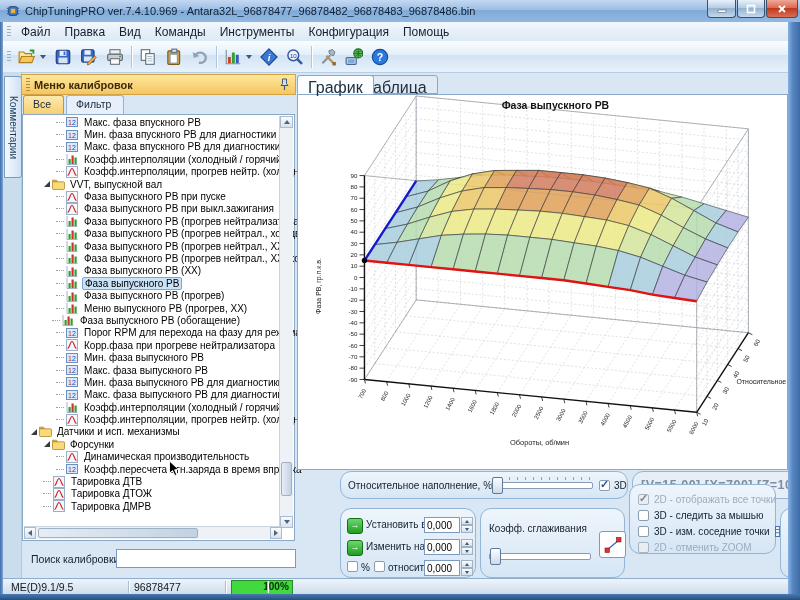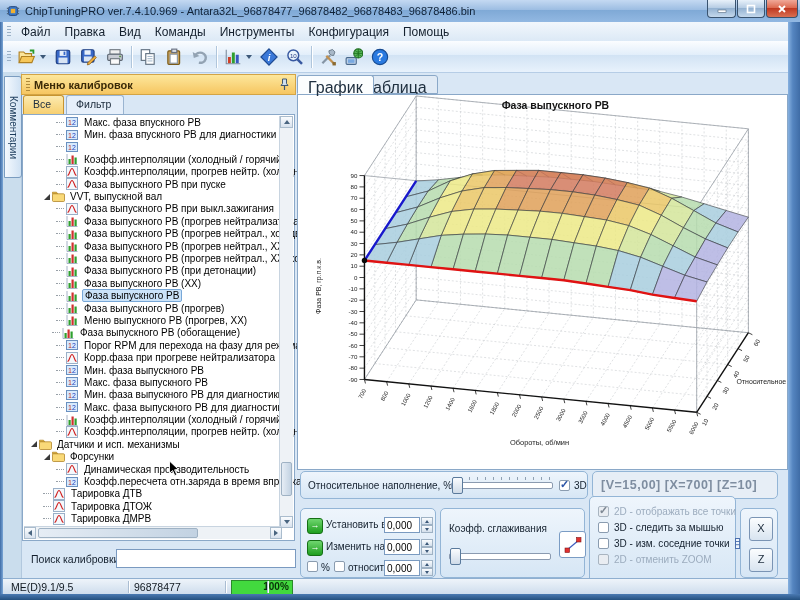--- a/index.html
+++ b/index.html
@@ -70,41 +70,41 @@
   #searchrow span{position:absolute;left:10px;top:8px;}
   #searchinput{position:absolute;left:95px;top:4px;width:172px;height:17px;border:1px solid #7a9ac0;font-size:10px;padding:0 3px;}
   
   .rtab{position:absolute;top:75px;height:19px;font-size:16px;padding:3px 10px 0 10px;box-sizing:border-box;
     border:1px solid #8aa8c8;border-radius:3px 3px 0 0;background:#e0eaf5;color:#203040;}
   .rtab.active{background:#fbfdfe;border-bottom:1px solid #fbfdfe;z-index:3;}
   #chartbox{position:absolute;left:297px;top:94px;width:491px;height:376px;background:#fff;
     border:1px solid #8aa8c8;box-sizing:border-box;z-index:2;}
   #chart-svg{display:block;}
   .gbox{position:absolute;background:linear-gradient(#eef5fc,#d6e6f5);border:1px solid #93b5d6;
-    border-radius:5px;box-sizing:border-box;}
+    border-radius:11px;box-sizing:border-box;margin-left:40px;}
   #row1group{left:300px;top:471px;width:288px;height:28px;}
   #loadlabel{position:absolute;left:7px;top:8px;font-size:10px;color:#14202e;}
   .slider{position:absolute;}
   .strack{position:absolute;left:0;top:8px;width:100%;height:5px;background:#fff;border:1px solid #8a9ab0;border-radius:2px;}
   .sticks{position:absolute;left:2px;top:3px;width:100%;height:3px;
     background:repeating-linear-gradient(90deg,#8fa0b2 0 1px,transparent 1px 8px);}
   .sthumb{position:absolute;left:1px;top:3px;width:9px;height:15px;background:linear-gradient(#fafcfe,#cfdbe8);
     border:1px solid #5a7a9c;border-radius:2px;}
   #loadslider{left:150px;top:2px;width:100px;height:22px;}
   .cb{width:11px;height:11px;border:1px solid #8a9cb0;background:#fff;border-radius:2px;display:inline-block;position:relative;box-sizing:border-box;}
   .cb.checked:after{content:"✓";position:absolute;left:0;top:-3px;font-size:11px;color:#2d56a8;font-weight:bold;}
   .cb.dis{background:#e9edf2;border-color:#a8b4c0;}
   .cb.dis.checked:after{color:#7e8894;}
   #cb3d{position:absolute;left:258px;top:8px;}
   #cb3dlbl{position:absolute;left:273px;top:8px;font-size:10px;color:#14202e;}
   #readout{left:592px;top:471px;width:186px;height:28px;background:#e7eef6;display:flex;align-items:center;}
   #readout span{margin-left:8px;font-size:12.5px;font-weight:bold;color:#7e8da0;letter-spacing:0.5px;}
   #groupA{left:300px;top:508px;width:136px;height:70px;}
   #groupB{left:440px;top:508px;width:145px;height:70px;}
-  #groupC{left:589px;top:496px;width:147px;height:91px;}
+  #groupC{left:589px;top:484px;width:147px;height:70px;}
   #groupD{left:740px;top:508px;width:38px;height:70px;}
   .arow{position:absolute;left:0;width:100%;height:18px;font-size:10px;color:#14202e;}
   .greenbtn{position:absolute;left:6px;top:1px;width:14px;height:14px;border-radius:3px;
     background:linear-gradient(#6fd66f,#1f9e1f);border:1px solid #157015;color:#fff;
     font-size:9px;font-weight:bold;text-align:center;line-height:13px;}
   .albl{position:absolute;left:25px;top:2px;}
   .spinwrap{position:absolute;left:83px;top:0;display:flex;}
   .spinwrap input{width:30px;height:14px;border:1px solid #7a9ac0;font-size:10px;padding:0 2px;font-family:"Liberation Sans",sans-serif;}
   .spinbtns{width:12px;height:16px;display:flex;flex-direction:column;margin-left:1px;}
   .spinbtns i{flex:1;background:linear-gradient(#fafcfe,#d4e0ec);border:1px solid #9fb2c4;display:flex;align-items:center;justify-content:center;}
@@ -327,20 +327,21 @@
         </div>
         <div class="trow" style="padding-left: 32px;">
           <span class="stub"></span>
           <span class="ticon">
             <svg width="12" height="12" viewBox="0 0 12 12">
               <rect x="0.5" y="1.5" width="11" height="9" fill="#d8eafc" stroke="#6a90c0"></rect>
               <text x="2" y="9" font-size="7" fill="#c03020">1</text>
               <text x="6" y="9" font-size="7" fill="#2040c0">2</text>
             </svg>
           </span>
+          <span class="tlabel">Макс. фаза впускного РВ для диагностики</span>
         </div>
         <div class="trow" style="padding-left: 32px;">
           <span class="stub"></span>
           <span class="ticon">
             <svg width="12" height="12" viewBox="0 0 12 12">
               <path d="M1 11.5 H11.5 M1 11.5 V1" stroke="#90a0b8" stroke-width="0.8" fill="none"></path>
               <rect x="2.5" y="6" width="2.2" height="5" fill="#2fa02f"></rect>
               <rect x="5.5" y="2.5" width="2.2" height="8.5" fill="#d03030"></rect>
               <rect x="8.5" y="4.5" width="2.2" height="6.5" fill="#2fa02f"></rect>
             </svg>
@@ -350,30 +351,20 @@
         <div class="trow" style="padding-left: 32px;">
           <span class="stub"></span>
           <span class="ticon">
             <svg width="12" height="12" viewBox="0 0 12 12">
               <rect x="0.5" y="0.5" width="11" height="11" fill="#f4f8fc" stroke="#9ab0c8"></rect>
               <path d="M1.5 9.5 C3.5 9.5 4 2.5 6 2.5 S8.5 9.5 10.5 9.5" stroke="#d02020" fill="none" stroke-width="1.1"></path>
             </svg>
           </span>
           <span class="tlabel">Коэфф.интерполяции, прогрев нейтр. (холодный</span>
         </div>
-        <div class="trow" style="padding-left: 32px;">
-          <span class="stub"></span>
-          <span class="ticon">
-            <svg width="12" height="12" viewBox="0 0 12 12">
-              <rect x="0.5" y="0.5" width="11" height="11" fill="#f4f8fc" stroke="#9ab0c8"></rect>
-              <path d="M1.5 9.5 C3.5 9.5 4 2.5 6 2.5 S8.5 9.5 10.5 9.5" stroke="#d02020" fill="none" stroke-width="1.1"></path>
-            </svg>
-          </span>
-          <span class="tlabel">Фаза выпускного РВ при пуске</span>
-        </div>
         <div class="trow" style="padding-left: 19px;">
           <span class="tw">
             <svg width="8" height="8" viewBox="0 0 8 8">
               <path d="M7 1 V7 H1 Z" fill="#3a3a3a"></path>
             </svg>
           </span>
           <span class="ticon">
             <svg width="13" height="11" viewBox="0 0 13 11">
               <path d="M0.5 2.8 V1.2 h4 l1.2 1.6z" fill="#f0c040" stroke="#a87818" stroke-width="0.7"></path>
               <rect x="0.5" y="2.8" width="12" height="7.7" rx="1" fill="#f9d978" stroke="#a87818" stroke-width="0.7"></rect>
@@ -382,20 +373,30 @@
           <span class="tlabel">VVT, выпускной вал</span>
         </div>
         <div class="trow" style="padding-left: 32px;">
           <span class="stub"></span>
           <span class="ticon">
             <svg width="12" height="12" viewBox="0 0 12 12">
               <rect x="0.5" y="0.5" width="11" height="11" fill="#f4f8fc" stroke="#9ab0c8"></rect>
               <path d="M1.5 9.5 C3.5 9.5 4 2.5 6 2.5 S8.5 9.5 10.5 9.5" stroke="#d02020" fill="none" stroke-width="1.1"></path>
             </svg>
           </span>
+          <span class="tlabel">Фаза выпускного РВ при пуске</span>
+        </div>
+        <div class="trow" style="padding-left: 32px;">
+          <span class="stub"></span>
+          <span class="ticon">
+            <svg width="12" height="12" viewBox="0 0 12 12">
+              <rect x="0.5" y="0.5" width="11" height="11" fill="#f4f8fc" stroke="#9ab0c8"></rect>
+              <path d="M1.5 9.5 C3.5 9.5 4 2.5 6 2.5 S8.5 9.5 10.5 9.5" stroke="#d02020" fill="none" stroke-width="1.1"></path>
+            </svg>
+          </span>
           <span class="tlabel">Фаза выпускного РВ при выкл.зажигания</span>
         </div>
         <div class="trow" style="padding-left: 32px;">
           <span class="stub"></span>
           <span class="ticon">
             <svg width="12" height="12" viewBox="0 0 12 12">
               <path d="M1 11.5 H11.5 M1 11.5 V1" stroke="#90a0b8" stroke-width="0.8" fill="none"></path>
               <rect x="2.5" y="6" width="2.2" height="5" fill="#2fa02f"></rect>
               <rect x="5.5" y="2.5" width="2.2" height="8.5" fill="#d03030"></rect>
               <rect x="8.5" y="4.5" width="2.2" height="6.5" fill="#2fa02f"></rect>
@@ -431,32 +432,20 @@
           <span class="stub"></span>
           <span class="ticon">
             <svg width="12" height="12" viewBox="0 0 12 12">
               <path d="M1 11.5 H11.5 M1 11.5 V1" stroke="#90a0b8" stroke-width="0.8" fill="none"></path>
               <rect x="2.5" y="6" width="2.2" height="5" fill="#2fa02f"></rect>
               <rect x="5.5" y="2.5" width="2.2" height="8.5" fill="#d03030"></rect>
               <rect x="8.5" y="4.5" width="2.2" height="6.5" fill="#2fa02f"></rect>
             </svg>
           </span>
           <span class="tlabel">Фаза выпускного РВ (прогрев нейтрал., ХХ, хол</span>
-        </div>
-        <div class="trow" style="padding-left: 32px;">
-          <span class="stub"></span>
-          <span class="ticon">
-            <svg width="12" height="12" viewBox="0 0 12 12">
-              <path d="M1 11.5 H11.5 M1 11.5 V1" stroke="#90a0b8" stroke-width="0.8" fill="none"></path>
-              <rect x="2.5" y="6" width="2.2" height="5" fill="#2fa02f"></rect>
-              <rect x="5.5" y="2.5" width="2.2" height="8.5" fill="#d03030"></rect>
-              <rect x="8.5" y="4.5" width="2.2" height="6.5" fill="#2fa02f"></rect>
-            </svg>
-          </span>
-          <span class="tlabel">Фаза выпускного РВ (при детонации)</span>
         </div>
         <div class="trow" style="padding-left: 32px;">
           <span class="stub"></span>
           <span class="ticon">
             <svg width="12" height="12" viewBox="0 0 12 12">
               <path d="M1 11.5 H11.5 M1 11.5 V1" stroke="#90a0b8" stroke-width="0.8" fill="none"></path>
               <rect x="2.5" y="6" width="2.2" height="5" fill="#2fa02f"></rect>
               <rect x="5.5" y="2.5" width="2.2" height="8.5" fill="#d03030"></rect>
               <rect x="8.5" y="4.5" width="2.2" height="6.5" fill="#2fa02f"></rect>
             </svg>

